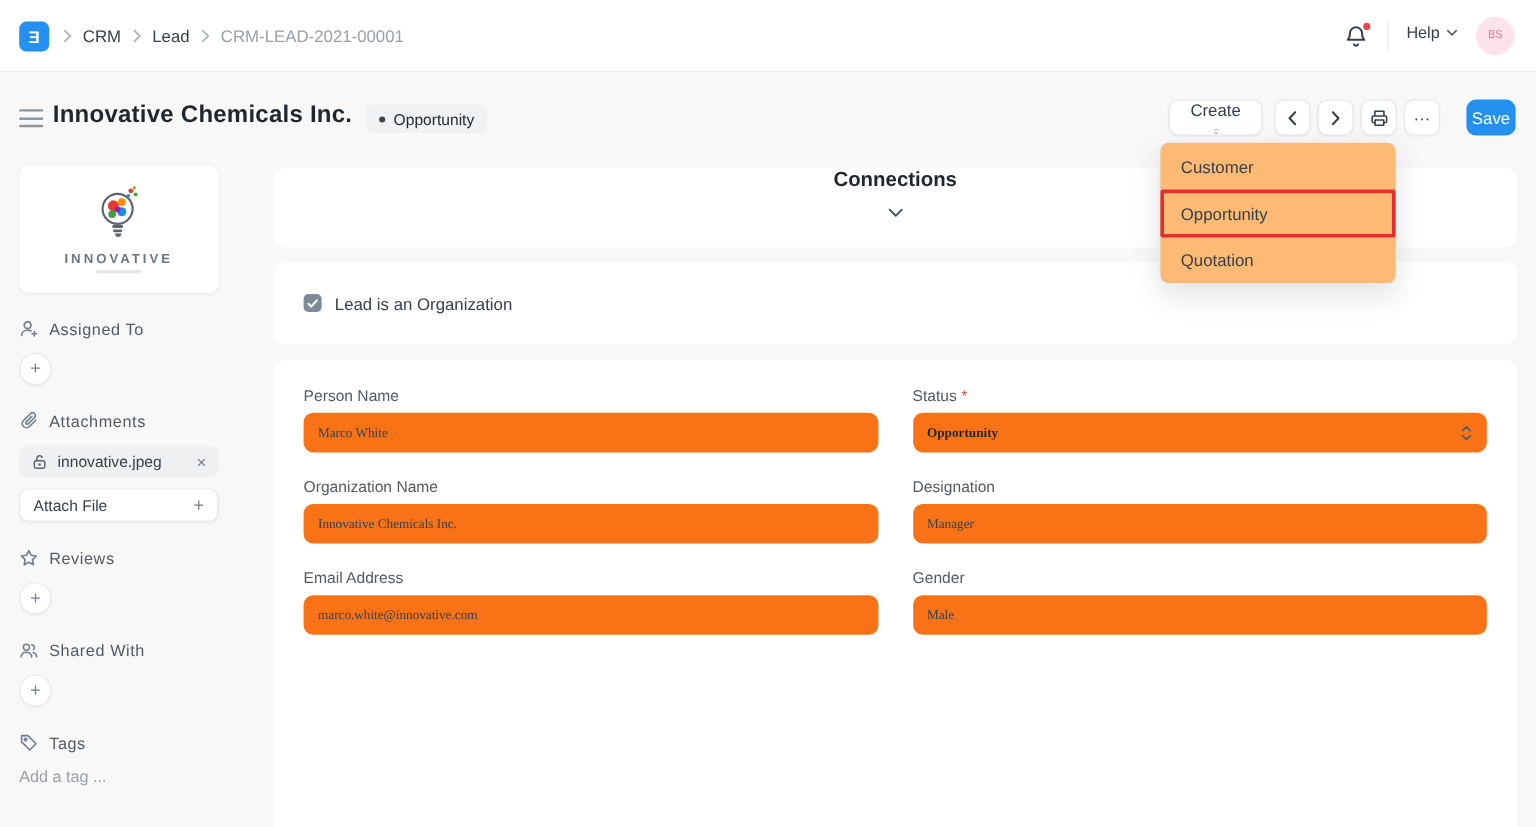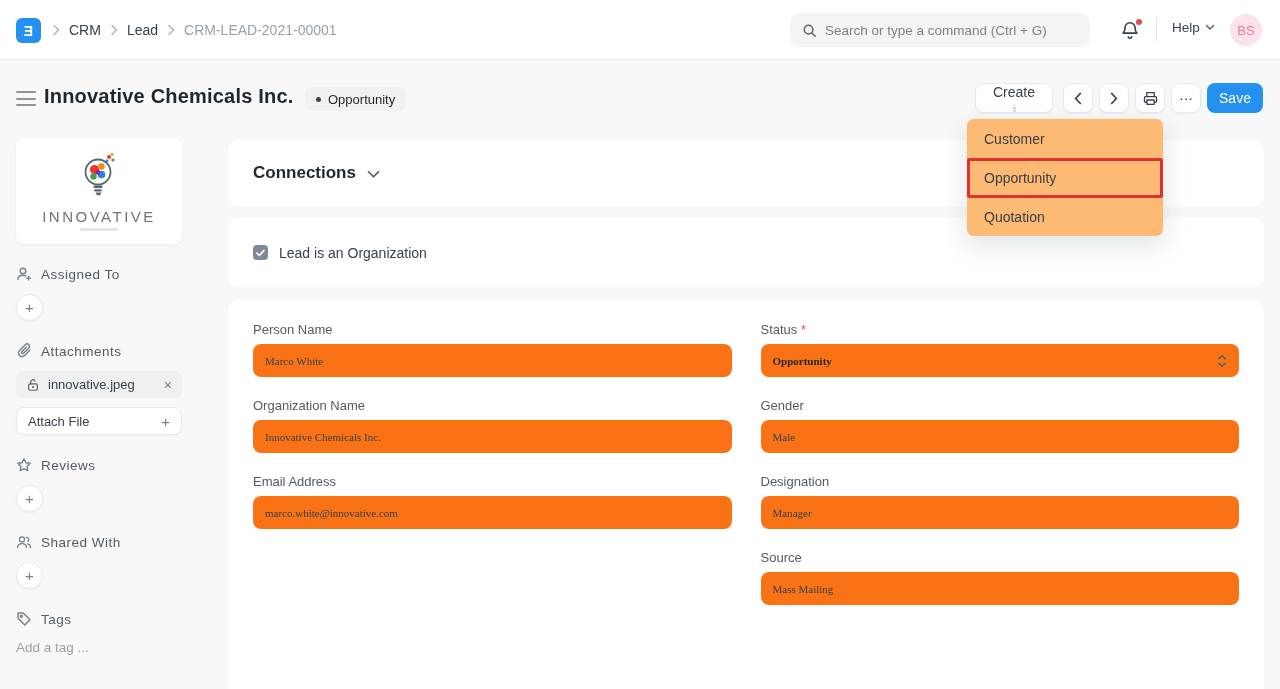--- a/index.html
+++ b/index.html
@@ -27,61 +27,61 @@
   .searchbar input::placeholder { color:#7b828b; }
   .bell { position:absolute; left:1119px; top:18px; width:26px; height:26px;
     cursor:pointer; }
   .bell-dot { position:absolute; right:3px; top:1px; width:6px; height:6px;
     border-radius:50%; background:#e24c4c; }
   .nav-divider { position:absolute; left:1156px; top:18px; width:1px; height:24px;
     background:#e3e6e9; }
   .help { position:absolute; left:1172px; top:20px; display:flex; align-items:center;
     gap:5px; font-size:13.5px; color:#36414c; cursor:pointer; }
   .avatar { position:absolute; left:1230px; top:14px; width:32px; height:32px;
-    border-radius:50%; background:#fbe3e9; color:#e87a9b; font-size:13px;
-    display:flex; align-items:center; justify-content:center; cursor:pointer; }
+    border-radius:50%; background:#fbe3e9; color:#e87a9b; font-size:10px;
+    display:flex; align-items:center; justify-content:center; cursor:pointer;font-family:Liberation Mono, monospace; }
 
   
   .page-header { position:absolute; left:0; top:60px; width:1280px; height:76px; }
   .hamburger { position:absolute; left:16px; top:31px; width:20px; height:15px;
     display:flex; flex-direction:column; justify-content:space-between; cursor:pointer; }
   .hamburger span { height:2px; background:#8b959e; border-radius:2px; }
   .page-title { position:absolute; left:44px; top:25px; font-size:20px;
     font-weight:700; color:#1f272e; letter-spacing:.2px; }
   .status-badge { position:absolute; left:305px; top:27px; height:24px;
     background:#f0f1f3; border-radius:6px; display:flex; align-items:center;
     gap:7px; padding:0 11px; font-size:13px; color:#1f272e; }
   .status-badge .dot { width:5px; height:5px; border-radius:50%; background:#3b434b; }
   .actions { position:absolute; right:17px; top:23px; display:flex; gap:6px;
     align-items:center; }
   .btn { height:30px; background:#ffffff; border:1px solid #e7eaec;
     border-radius:8px; box-shadow:0 1px 2px rgba(25,39,52,.05); font-size:14px;
     color:#36414c; display:flex; align-items:center; justify-content:center;
     cursor:pointer; font-family:inherit;flex-direction:column; }
   .btn-create { width:78px; gap:7px; margin-right:4px; }
   .btn-icon { width:30px; color:#36414c; }
-  .btn-save { width:56px; background:#2490ef; border:none; color:#ffffff;
-    margin-left:0; box-shadow:none; }
+  .btn-save { width:41px; background:#2490ef; border:none; color:#ffffff;
+    margin-left:16px; box-shadow:none; }
 
   
   .dropdown { position:absolute; left:966px; top:118px; width:198px;
     background:#fdba74; border:1px solid #ebeef0; border-radius:8px;
     box-shadow:0 9px 24px rgba(25,39,52,.13); z-index:40; padding:0; }
   .dropdown-item { height:39px; display:flex; align-items:center;
     padding:0 17px; font-size:14px; color:#383f45; cursor:pointer; }
   .red-box { position:absolute; left:0px; top:39px; width:196px; height:40px;
     border:3px solid #e03131; border-radius:2px; pointer-events:none; z-index:41; }
 
   
   .sidebar { position:absolute; left:16px; top:138px; width:166px; }
   .logo-card { width:166px; height:106px; background:#ffffff; border-radius:8px;
     box-shadow:0 1px 3px rgba(25,39,52,.06); display:flex; flex-direction:column;
     align-items:center; justify-content:center; cursor:pointer; }
-  .logo-word { font-size:15px; letter-spacing:2.5px; color:#6b7680; margin-top:4px;
-    font-weight:400; }
+  .logo-word { font-size:11px; letter-spacing:2.5px; color:#6b7680; margin-top:4px;
+    font-weight:700; }
   .logo-tagline { width:38px; height:3px; background:#e3e6e9; border-radius:2px;
     margin-top:3px; }
   .side-section { margin-top:22px; display:flex; align-items:center; gap:9px;
     color:#6b7680; }
   .side-label { font-size:13.5px; color:#525b63; letter-spacing:.5px; }
   .plus-circle { margin-top:12px; width:27px; height:27px; border-radius:50%;
     background:#ffffff; border:1px solid #e7eaec; box-shadow:0 1px 2px rgba(25,39,52,.06);
     display:flex; align-items:center; justify-content:center; color:#74808b;
     font-size:15px; cursor:pointer; }
   .attach-pill { margin-top:12px; width:166px; height:27px; background:#eef0f2;
@@ -94,21 +94,21 @@
     border:1px solid #e7eaec; border-radius:8px; box-shadow:0 1px 2px rgba(25,39,52,.05);
     display:flex; align-items:center; padding:0 11px; font-size:13px; color:#36414c;
     cursor:pointer; }
   .attach-btn .plus { margin-left:auto; color:#74808b; font-size:15px; }
   .add-tag { margin-top:13px; font-size:13.5px; color:#98a1a8; cursor:text; }
 
   
   .main { position:absolute; left:228px; top:140px; width:1036px; }
   .card { background:#ffffff; border-radius:10px; }
   .card-connections { height:66px; margin-bottom:12px; display:flex;
-    align-items:center; padding:0 25px; gap:11px; }
+    align-items:center; padding:0 25px; gap:11px;flex-direction:column; }
   .card-connections h2 { font-size:17px; font-weight:700; color:#1f272e; }
   .chev-toggle { color:#4c555e; cursor:pointer; margin-top:2px; }
   .card-check { height:69px; margin-bottom:13px; display:flex; align-items:center;
     padding:0 25px; gap:11px; }
   .checkbox { width:15px; height:15px; border-radius:4px; background:#7d8b98;
     display:flex; align-items:center; justify-content:center; cursor:pointer; }
   .check-label { font-size:14px; color:#36414c; }
   .card-form { min-height:420px; padding:22px 25px 30px; }
   .form-grid { display:grid; grid-template-columns:1fr 1fr; column-gap:29px; }
   .field { margin-bottom:21px; }
@@ -132,27 +132,20 @@
       </svg>
     <span class="crumb">CRM</span>
     <svg class="crumb-sep" width="8" height="12" viewBox="0 0 8 12" fill="none" stroke="#b0b8bf" stroke-width="1.6" stroke-linecap="round" stroke-linejoin="round">
         <polyline points="2,1.5 6.5,6 2,10.5"></polyline>
       </svg>
     <span class="crumb">Lead</span>
     <svg class="crumb-sep" width="8" height="12" viewBox="0 0 8 12" fill="none" stroke="#b0b8bf" stroke-width="1.6" stroke-linecap="round" stroke-linejoin="round">
         <polyline points="2,1.5 6.5,6 2,10.5"></polyline>
       </svg>
     <span class="crumb current">CRM-LEAD-2021-00001</span>
-  </div>
-  <div class="searchbar">
-    <svg width="15" height="15" viewBox="0 0 16 16" fill="none" stroke="#5f6670" stroke-width="1.6" stroke-linecap="round">
-        <circle cx="7" cy="7" r="4.6"></circle>
-        <line x1="10.6" y1="10.6" x2="14" y2="14"></line>
-      </svg>
-    <input type="text" placeholder="Search or type a command (Ctrl + G)" style="">
   </div>
   <div class="bell">
     <svg width="20" height="22" viewBox="0 0 18 20" fill="none" stroke="#36414c" stroke-width="1.5" stroke-linecap="round" stroke-linejoin="round" style="margin:2px 0 0 1px;">
       <path d="M9 2.5a4.6 4.6 0 0 0-4.6 4.6c0 3.4-1.7 4.8-1.7 4.8h12.6s-1.7-1.4-1.7-4.8A4.6 4.6 0 0 0 9 2.5z"></path>
       <path d="M7.4 15.4a1.7 1.7 0 0 0 3.2 0"></path>
     </svg>
     <span class="bell-dot"></span>
   </div>
   <div class="nav-divider"></div>
   <div class="help">
@@ -339,27 +332,23 @@
           </label>
           <div class="control select-control">
             <span class="val">Opportunity</span>
             <svg class="caret" width="10" height="14" viewBox="0 0 10 14" fill="none" stroke="#525b63" stroke-width="1.4" stroke-linecap="round" stroke-linejoin="round">
                 <polyline points="1.8,4.8 5,1.8 8.2,4.8"></polyline>
                 <polyline points="1.8,9.2 5,12.2 8.2,9.2"></polyline>
               </svg>
           </div>
         </div>
         <div class="field">
+          <label>Designation</label>
+          <input class="control" value="Manager" style="">
+        </div>
+        <div class="field">
           <label>Gender</label>
           <input class="control" value="Male" style="">
         </div>
-        <div class="field">
-          <label>Designation</label>
-          <input class="control" value="Manager" style="">
-        </div>
-        <div class="field">
-          <label>Source</label>
-          <input class="control" value="Mass Mailing" style="">
-        </div>
       </div>
     </div>
   </div>
 </div>
 
 </body></html>

